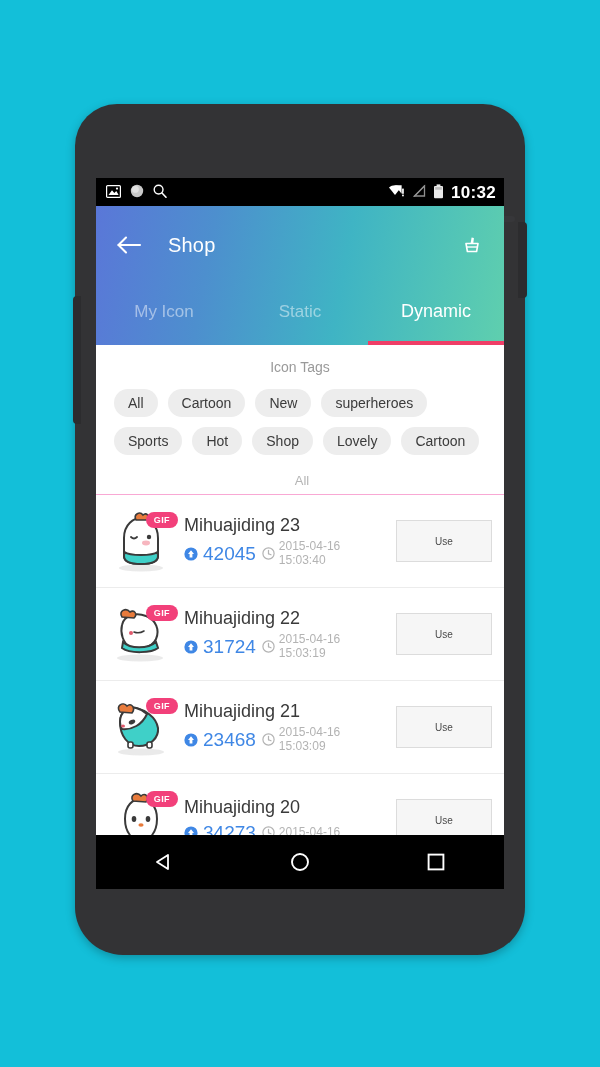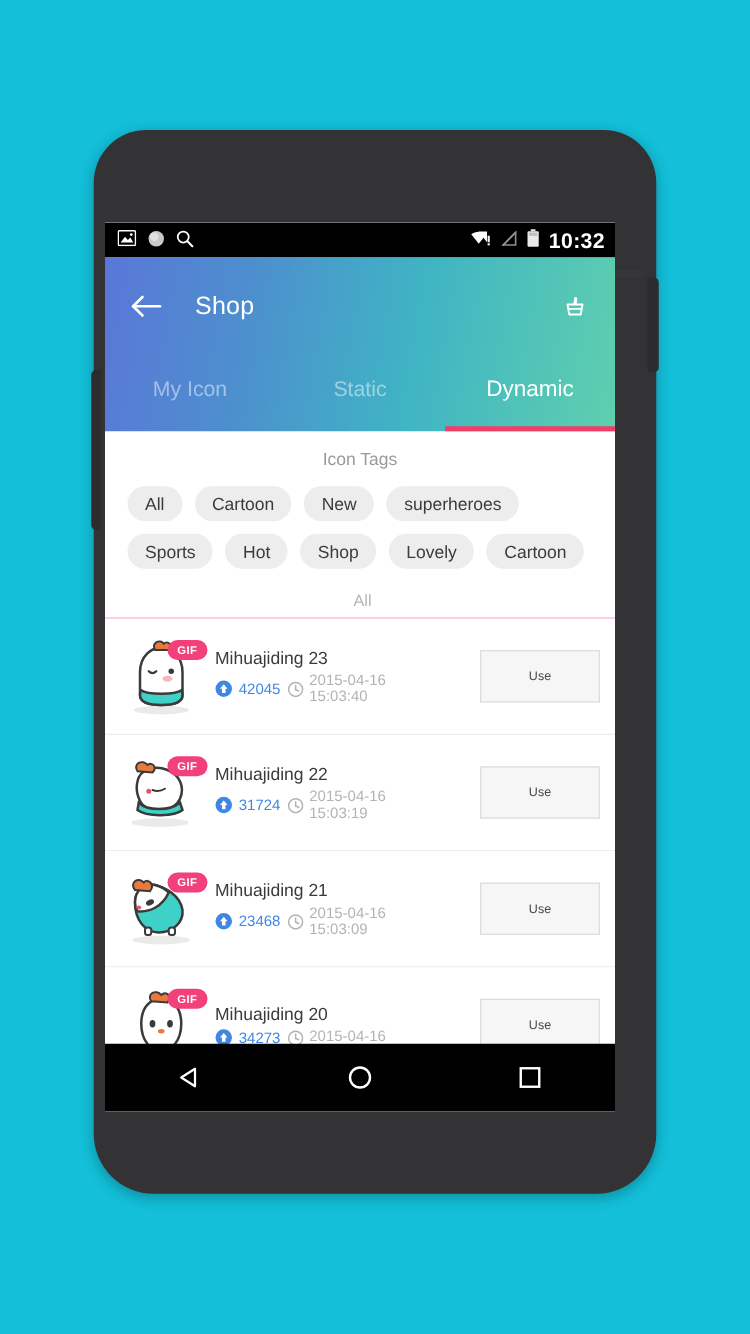--- a/index.html
+++ b/index.html
@@ -42,21 +42,21 @@
   }
   .btn-volume {
     position: absolute; left: 73px; top: 296px;
     width: 8px; height: 128px;
     background: #2c2c2e; border-radius: 4px 0 0 4px;
   }
 
   
   .screen {
     position: absolute;
-    left: 84px; top: 178px;
+    left: 96px; top: 178px;
     width: 408px; height: 711px;
     background: #fff;
     overflow: hidden;
   }
 
   
   .statusbar {
     height: 28px; background: #000; color: #fff;
     display: flex; align-items: center;
     padding: 0 8px 0 10px; font-size: 11px;
@@ -111,23 +111,23 @@
   .thumb { width: 70px; height: 70px; position: relative; flex: 0 0 70px; }
   .thumb svg { display: block; }
   .gif-badge {
     position: absolute; right: -2px; top: 6px;
     background: #f2407a; color: #fff;
     font-size: 9px; font-weight: bold;
     padding: 3px 8px; border-radius: 10px;
     letter-spacing: .4px;
   }
   .row-mid { flex: 1; padding-left: 8px; min-width: 0; }
-  .row-title { font-size: 14px; color: #3a3a3a; margin-bottom: 4px; }
+  .row-title { font-size: 18px; color: #3a3a3a; margin-bottom: 4px; }
   .row-meta { display: flex; align-items: center; gap: 6px; }
-  .dl { display: flex; align-items: center; gap: 5px; color: #3f87e5; font-size: 12px; }
+  .dl { display: flex; align-items: center; gap: 5px; color: #3f87e5; font-size: 19px; }
   .time { display: flex; align-items: center; gap: 4px; color: #b3b3b3; font-size: 12px; }
   .time-text { line-height: 1.12; }
   .use-btn {
     flex: 0 0 auto; width: 96px; height: 42px;
     border: 1px solid #dcdcdc; background: #f6f6f6;
     color: #4a4a4a; font-size: 10px;
     display: flex; align-items: center; justify-content: center;
     cursor: pointer; font-family: "Liberation Sans", sans-serif;
   }
 

